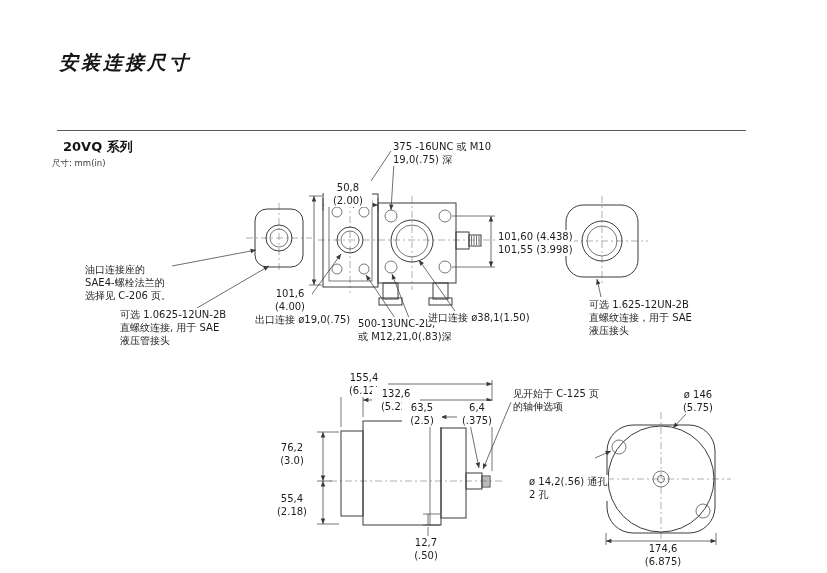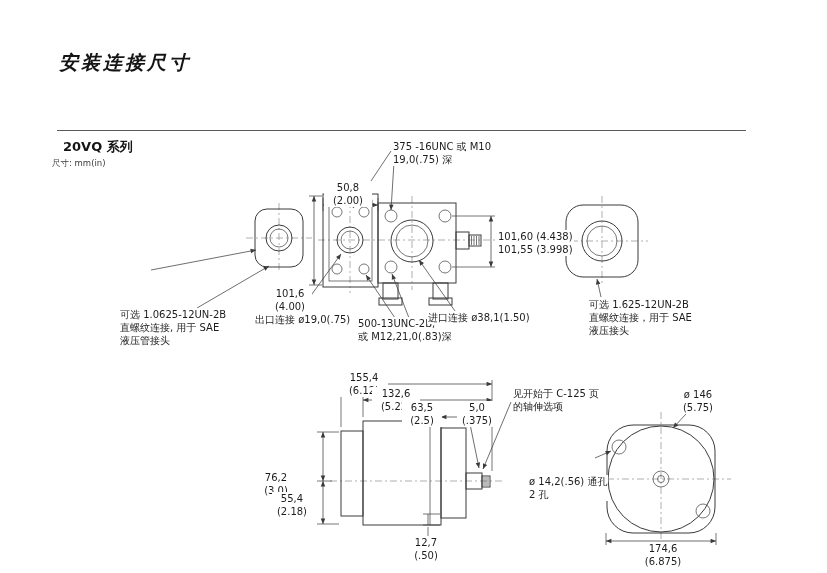--- a/index.html
+++ b/index.html
@@ -175,20 +175,25 @@
   <div class="lbl" style="left:497px;top:230px;">
     <span>101,60 (4.438)</span>
     <span>101,55 (3.998)</span>
   </div>
 
   <div class="lbl ctr" style="left:268px;top:287px;width:44px;">
     <span>101,6</span>
     <span>(4.00)</span>
   </div>
 
+  <div class="lbl" style="left:84px;top:263px;">
+    <span>油口连接座的</span>
+    <span>SAE4-螺栓法兰的</span>
+    <span>选择见 C-206 页。</span>
+  </div>
 
   <div class="lbl" style="left:119px;top:308px;">
     <span>可选 1.0625-12UN-2B</span>
     <span>直螺纹连接, 用于 SAE</span>
     <span>液压管接头</span>
   </div>
 
   <div class="lbl" style="left:254px;top:313px;">出口连接 ø19,0(.75)</div>
 
   <div class="lbl" style="left:357px;top:317px;">
@@ -213,35 +218,35 @@
     <span>132,6</span>
     <span>(5.22)</span>
   </div>
 
   <div class="lbl ctr" style="left:402px;top:401px;width:40px;">
     <span>63,5</span>
     <span>(2.5)</span>
   </div>
 
   <div class="lbl ctr" style="left:457px;top:401px;width:40px;">
-    <span>5,0</span>
+    <span>6,4</span>
     <span>(.375)</span>
   </div>
 
   <div class="lbl" style="left:512px;top:387px;">
     <span>见开始于 C-125 页</span>
     <span>的轴伸选项</span>
   </div>
 
   <div class="lbl ctr" style="left:676px;top:388px;width:44px;">
     <span>ø 146</span>
     <span>(5.75)</span>
   </div>
 
-  <div class="lbl ctr" style="left:256px;top:441px;width:40px;margin-top:30px;">
+  <div class="lbl ctr" style="left:272px;top:441px;width:40px;">
     <span>76,2</span>
     <span>(3.0)</span>
   </div>
 
   <div class="lbl" style="left:528px;top:447px;margin-top:28px;">
     <span>ø 14,2(.56) 通孔</span>
     <span>2 孔</span>
   </div>
 
   <div class="lbl ctr" style="left:272px;top:492px;width:40px;">

